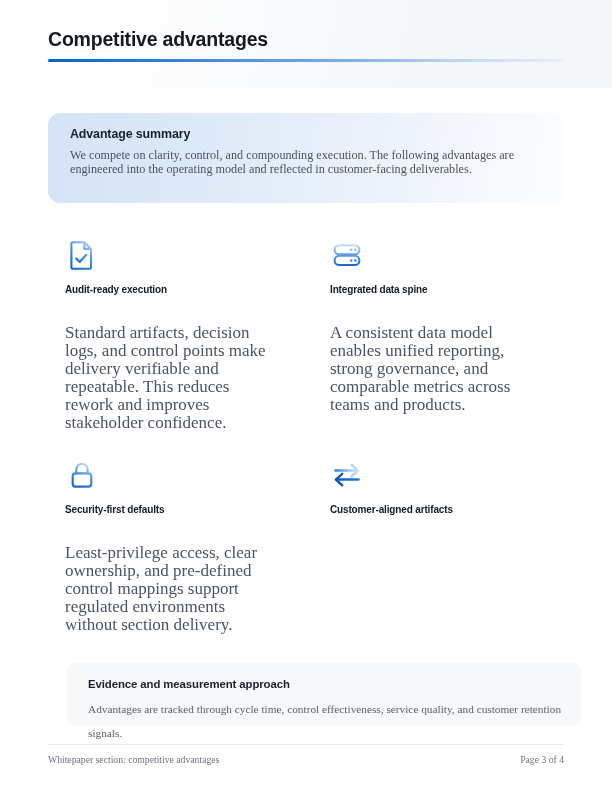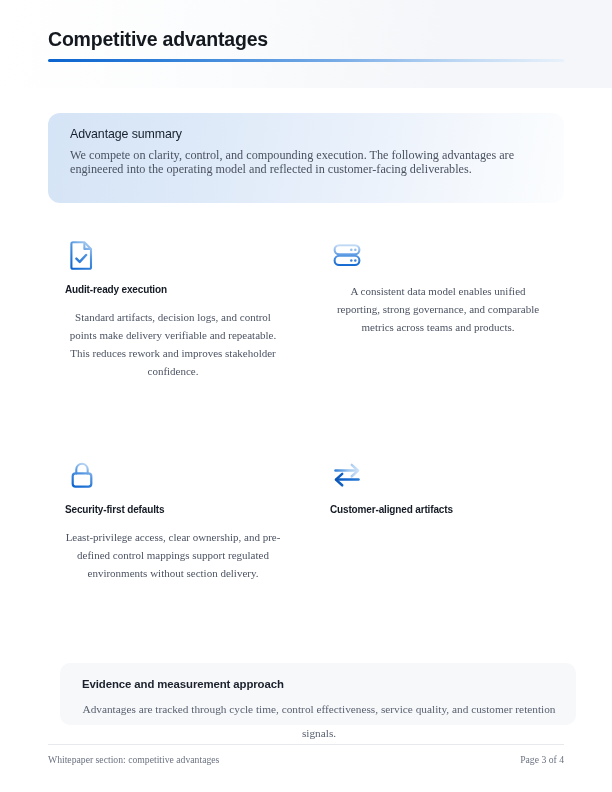--- a/index.html
+++ b/index.html
@@ -69,21 +69,21 @@
     height: 90px;
     box-sizing: border-box;
     border-radius: 12px;
     background: linear-gradient(100deg, #d5e4f6 0%, #dde9f8 28%, #eaf1fb 60%, #f6f9fd 85%, #fbfdfe 100%);
   }
   .summary-title {
     position: absolute;
     left: 22px;
     top: 14px;
     font-size: 12.4px;
-    font-weight: normal;
+    font-weight: bold;
     color: #16202c;
     letter-spacing: -0.1px;
   }
   .summary-body {
     position: absolute;
     left: 22px;
     top: 35px;
     width: 452px;
     font-family: "Liberation Serif", serif;
     font-size: 12.2px;
@@ -108,39 +108,37 @@
   }
   .feature-title {
     margin-top: 10px;
     font-size: 10px;
     font-weight: bold;
     color: #151b25;
     letter-spacing: -0.15px;
     line-height: 16px;
   }
   .feature-body {
-    margin-top: 10px;
-    font-family: "Liberation Serif", serif;
-    font-size: 11px;
+    margin-top: 26px;
+    font-family: "Liberation Serif", serif;
+    font-size: 17px;
     line-height: 18px;
     color: #4c5362;
-    text-align: center;
   }
 
   
   .note-card {
     position: absolute;
-    left: 60px;
+    left: 66px;
     top: 663px;
     width: 516px;
     height: 62px;
     box-sizing: border-box;
     border-radius: 10px;
     background: #f7f8fa;
-    text-align: center;
   }
   .note-title {
     position: absolute;
     left: 22px;
     top: 15px;
     font-size: 11.4px;
     font-weight: bold;
     color: #1b212c;
     letter-spacing: -0.1px;
   }
@@ -228,20 +226,21 @@
             </linearGradient>
           </defs>
           <rect x="4.6" y="7.2" width="24.8" height="9.2" rx="4.6" stroke="url(#gradSrv)" stroke-width="2.1" fill="none"></rect>
           <rect x="4.6" y="17.8" width="24.8" height="9.2" rx="4.6" stroke="url(#gradSrv)" stroke-width="2.1" fill="none"></rect>
           <circle cx="21.3" cy="11.8" r="1.25" fill="url(#gradSrv)"></circle>
           <circle cx="25.3" cy="11.8" r="1.25" fill="url(#gradSrv)"></circle>
           <circle cx="21.3" cy="22.4" r="1.25" fill="url(#gradSrv)"></circle>
           <circle cx="25.3" cy="22.4" r="1.25" fill="url(#gradSrv)"></circle>
         </svg>
       </span>
+      <div class="feature-title">Integrated data spine</div>
       <div class="feature-body">A consistent data model enables unified reporting, strong governance, and comparable metrics across teams and products.</div>
     </div>
 
     <div class="feature col-left row-2">
       <span class="feature-icon">
         <svg width="34" height="34" viewBox="0 0 34 34" fill="none" xmlns="http://www.w3.org/2000/svg">
           <defs>
             <linearGradient id="gradLock" x1="22" y1="4" x2="10" y2="30" gradientUnits="userSpaceOnUse">
               <stop offset="0" stop-color="#d5e6f9"></stop>
               <stop offset="0.45" stop-color="#4f93e0"></stop>

